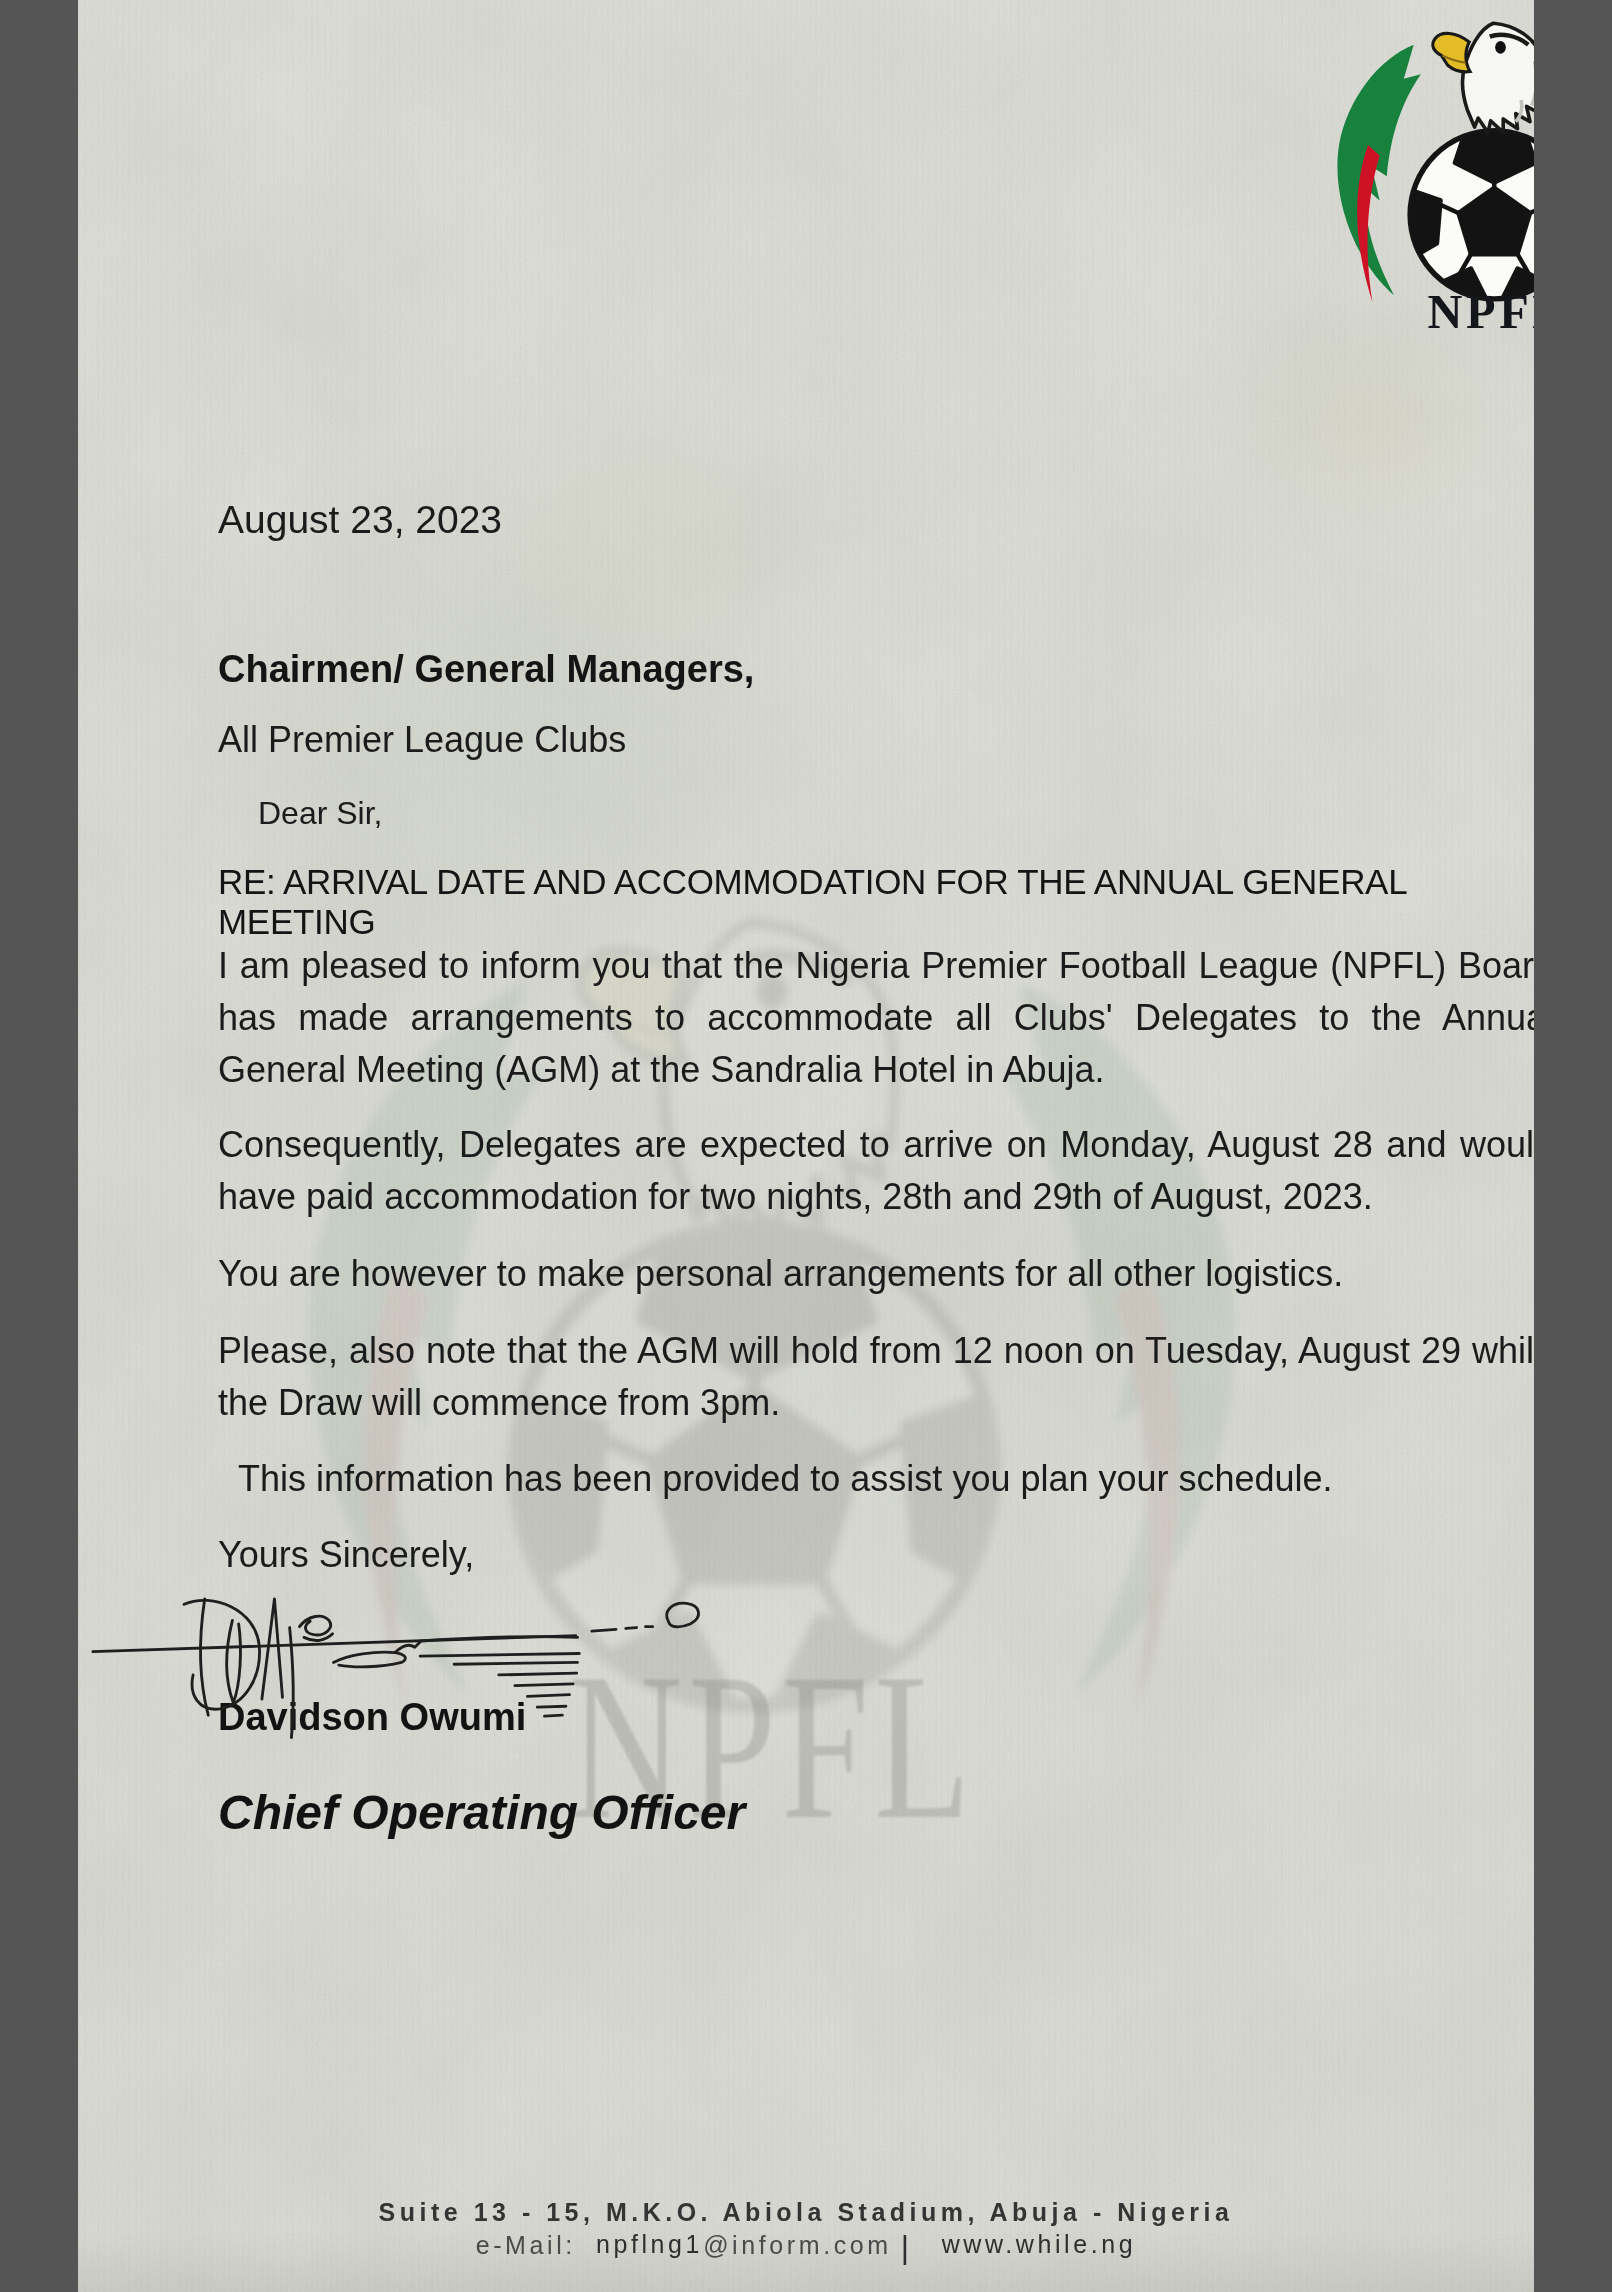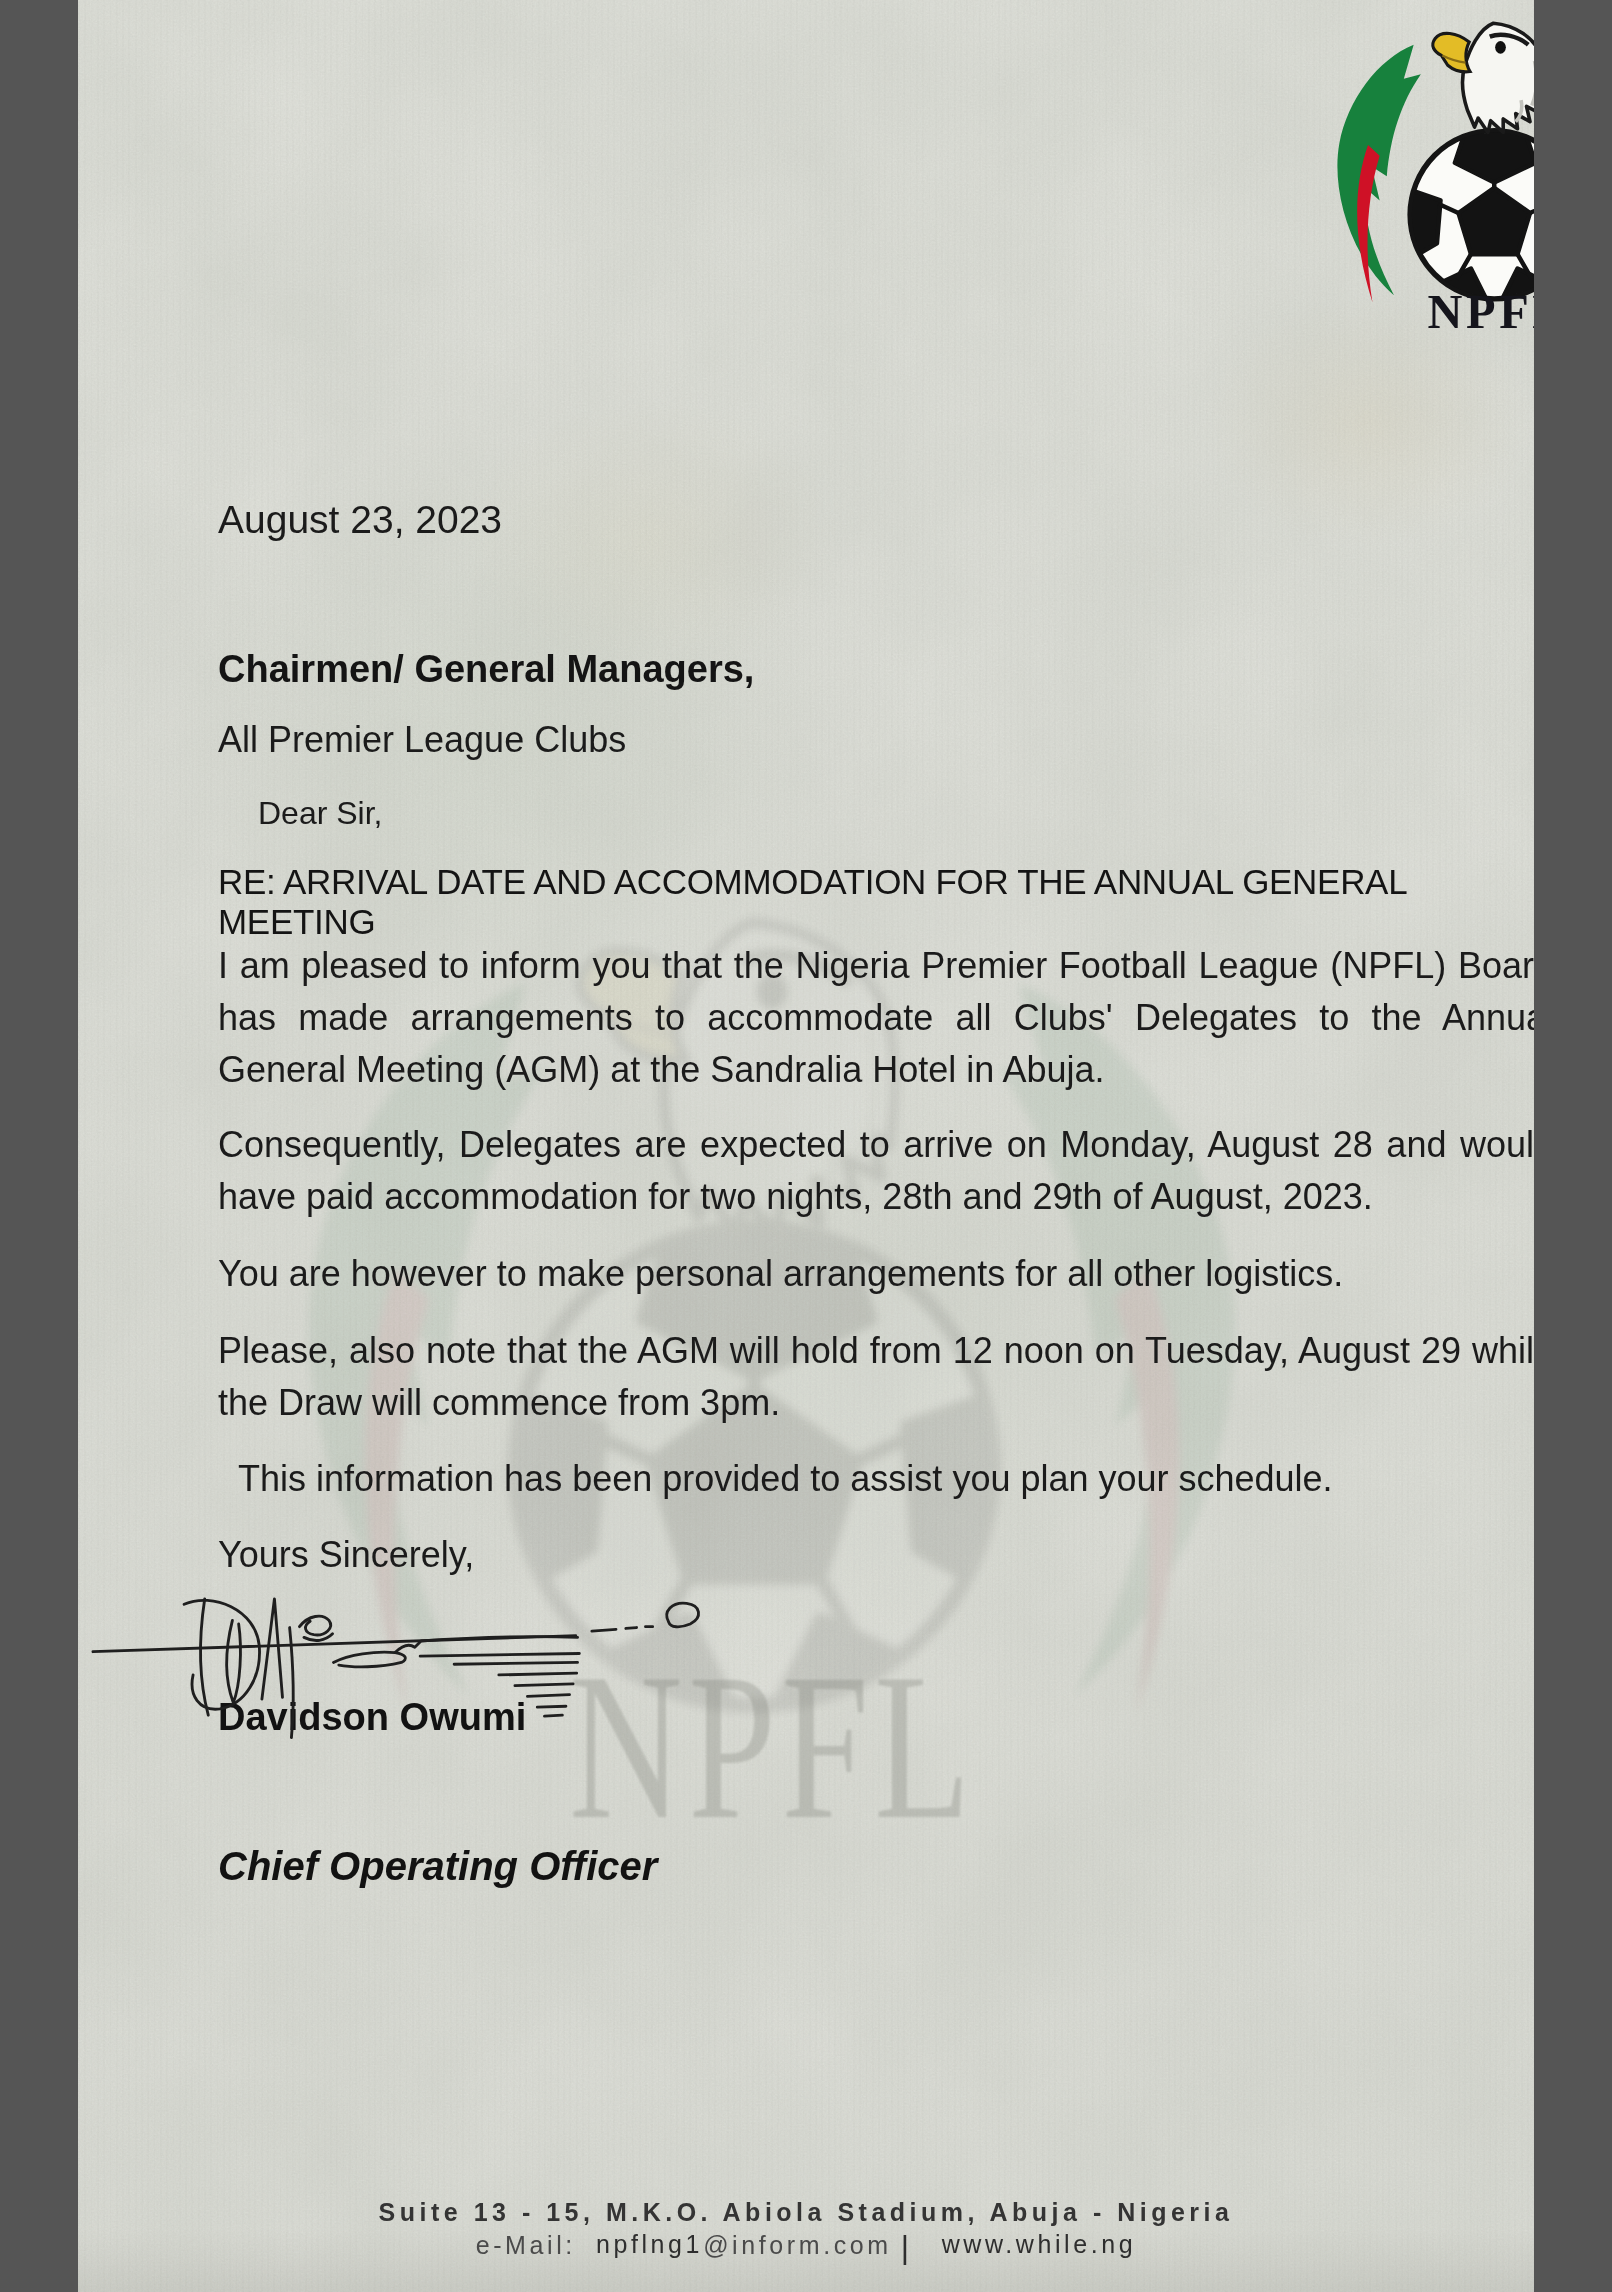--- a/index.html
+++ b/index.html
@@ -44,21 +44,21 @@
   .sal{top:795px;font-size:32px;margin-left:40px;}
   .subject{top:862px;font-size:35px;font-weight:normal;letter-spacing:-0.3px;color:#141414;}
   .para{font-size:36px;line-height:52px;text-align:justify;text-align-last:left;}
   .p1{top:940px;}
   .p2{top:1119px;}
   .p3{top:1248px;}
   .p4{top:1325px;}
   .p5{top:1453px;margin-left:20px;}
   .closing{top:1534px;font-size:36px;}
   .signer-name{top:1696px;font-size:38px;font-weight:bold;color:#121212;}
-  .signer-title{top:1844px;font-size:40px;font-weight:bold;font-style:italic;color:#121212;}
+  .signer-title{top:1785px;font-size:48px;font-weight:bold;font-style:italic;color:#121212;}
   .signature{position:absolute;left:0;top:1590px;width:645px;height:152px;z-index:6;}
   .signature path{fill:none;stroke:#1f1f1f;stroke-width:3.2;stroke-linecap:round;stroke-linejoin:round;}
   
   .footer{position:absolute;left:0;right:0;top:2198px;text-align:center;z-index:5;color:#343434;}
   .f1{font-size:25px;font-weight:bold;letter-spacing:4.5px;}
   .f2{font-size:25px;letter-spacing:3.6px;color:#4a4a4a;margin-top:1.8px;}
   .f2 .b{font-weight:normal;color:#2e2e2e;margin-left:20px;}
   .sep{display:inline-block;font-size:32px;font-weight:normal;vertical-align:-4.5px;padding:0 9px;color:#2e2e2e;}
 </style>
 </head>

